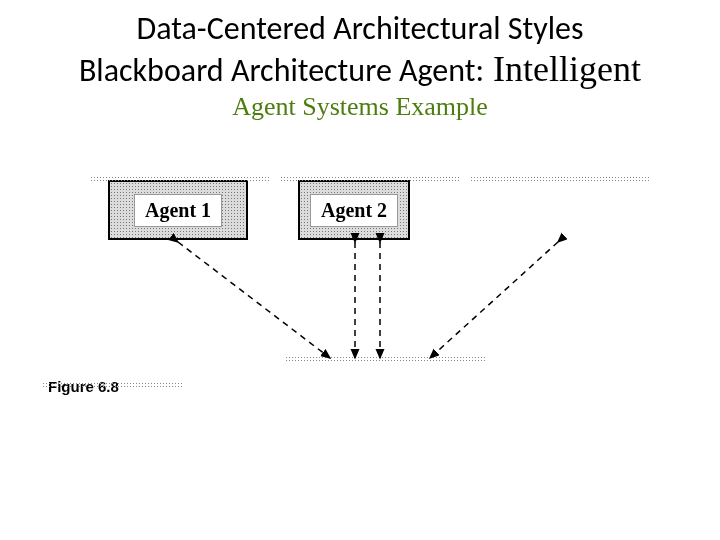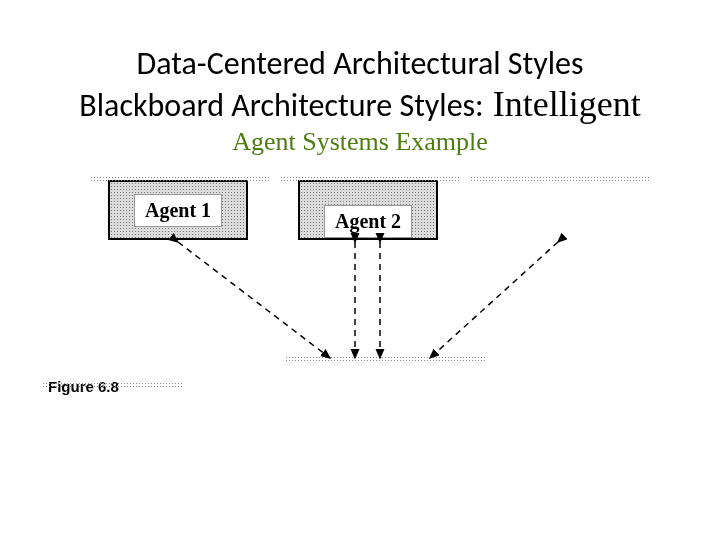--- a/index.html
+++ b/index.html
@@ -6,22 +6,21 @@
     body {
       width: 720px;
       height: 540px;
       background: #fff;
       font-family: "Times New Roman", Times, serif;
       position: relative;
       overflow: hidden;
     }
     .title-block {
       text-align: center;
-      padding-top: 24px;
-      margin-top: 20px;
+      padding-top: 9px;
     }
     .title-line1 {
       font-family: Calibri, "Segoe UI", sans-serif;
       font-size: 32px;
       color: #000;
     }
     .title-line2 {
       font-family: Calibri, "Segoe UI", sans-serif;
       font-size: 32px;
       color: #000;
@@ -97,31 +96,31 @@
       height: 340px;
       pointer-events: none;
     }
   </style>
 </head>
 <body>
 
 <div class="title-block">
   <div class="title-line1">Data-Centered Architectural Styles</div>
   <div class="title-line2">
-    <span>Blackboard Architecture Styles:</span><span class="sub"> Intelligent</span>
+    <span>Blackboard Architecture Agent:</span><span class="sub"> Intelligent</span>
   </div>
   <div class="title-line3">Agent Systems Example</div>
 </div>
 
 <div class="diagram">
 
   <div class="node shaded" style="left:108px; top:30px; width:140px; height:60px;">
     <span class="label">Agent 1</span>
   </div>
-  <div class="node shaded" style="left:298px; top:30px; width:140px; height:60px;align-items:flex-end;">
+  <div class="node shaded" style="left:298px; top:30px; width:112px; height:60px;">
     <span class="label">Agent 2</span>
   </div>
 
 
   <div class="dotted-stripe" style="left:90px; top:26px; width:180px;"></div>
   <div class="dotted-stripe" style="left:280px; top:26px; width:180px;"></div>
   <div class="dotted-stripe" style="left:470px; top:26px; width:180px;"></div>
   <div class="dotted-stripe" style="left:285px; top:206px; width:200px;"></div>
 
   <svg class="arrows">

